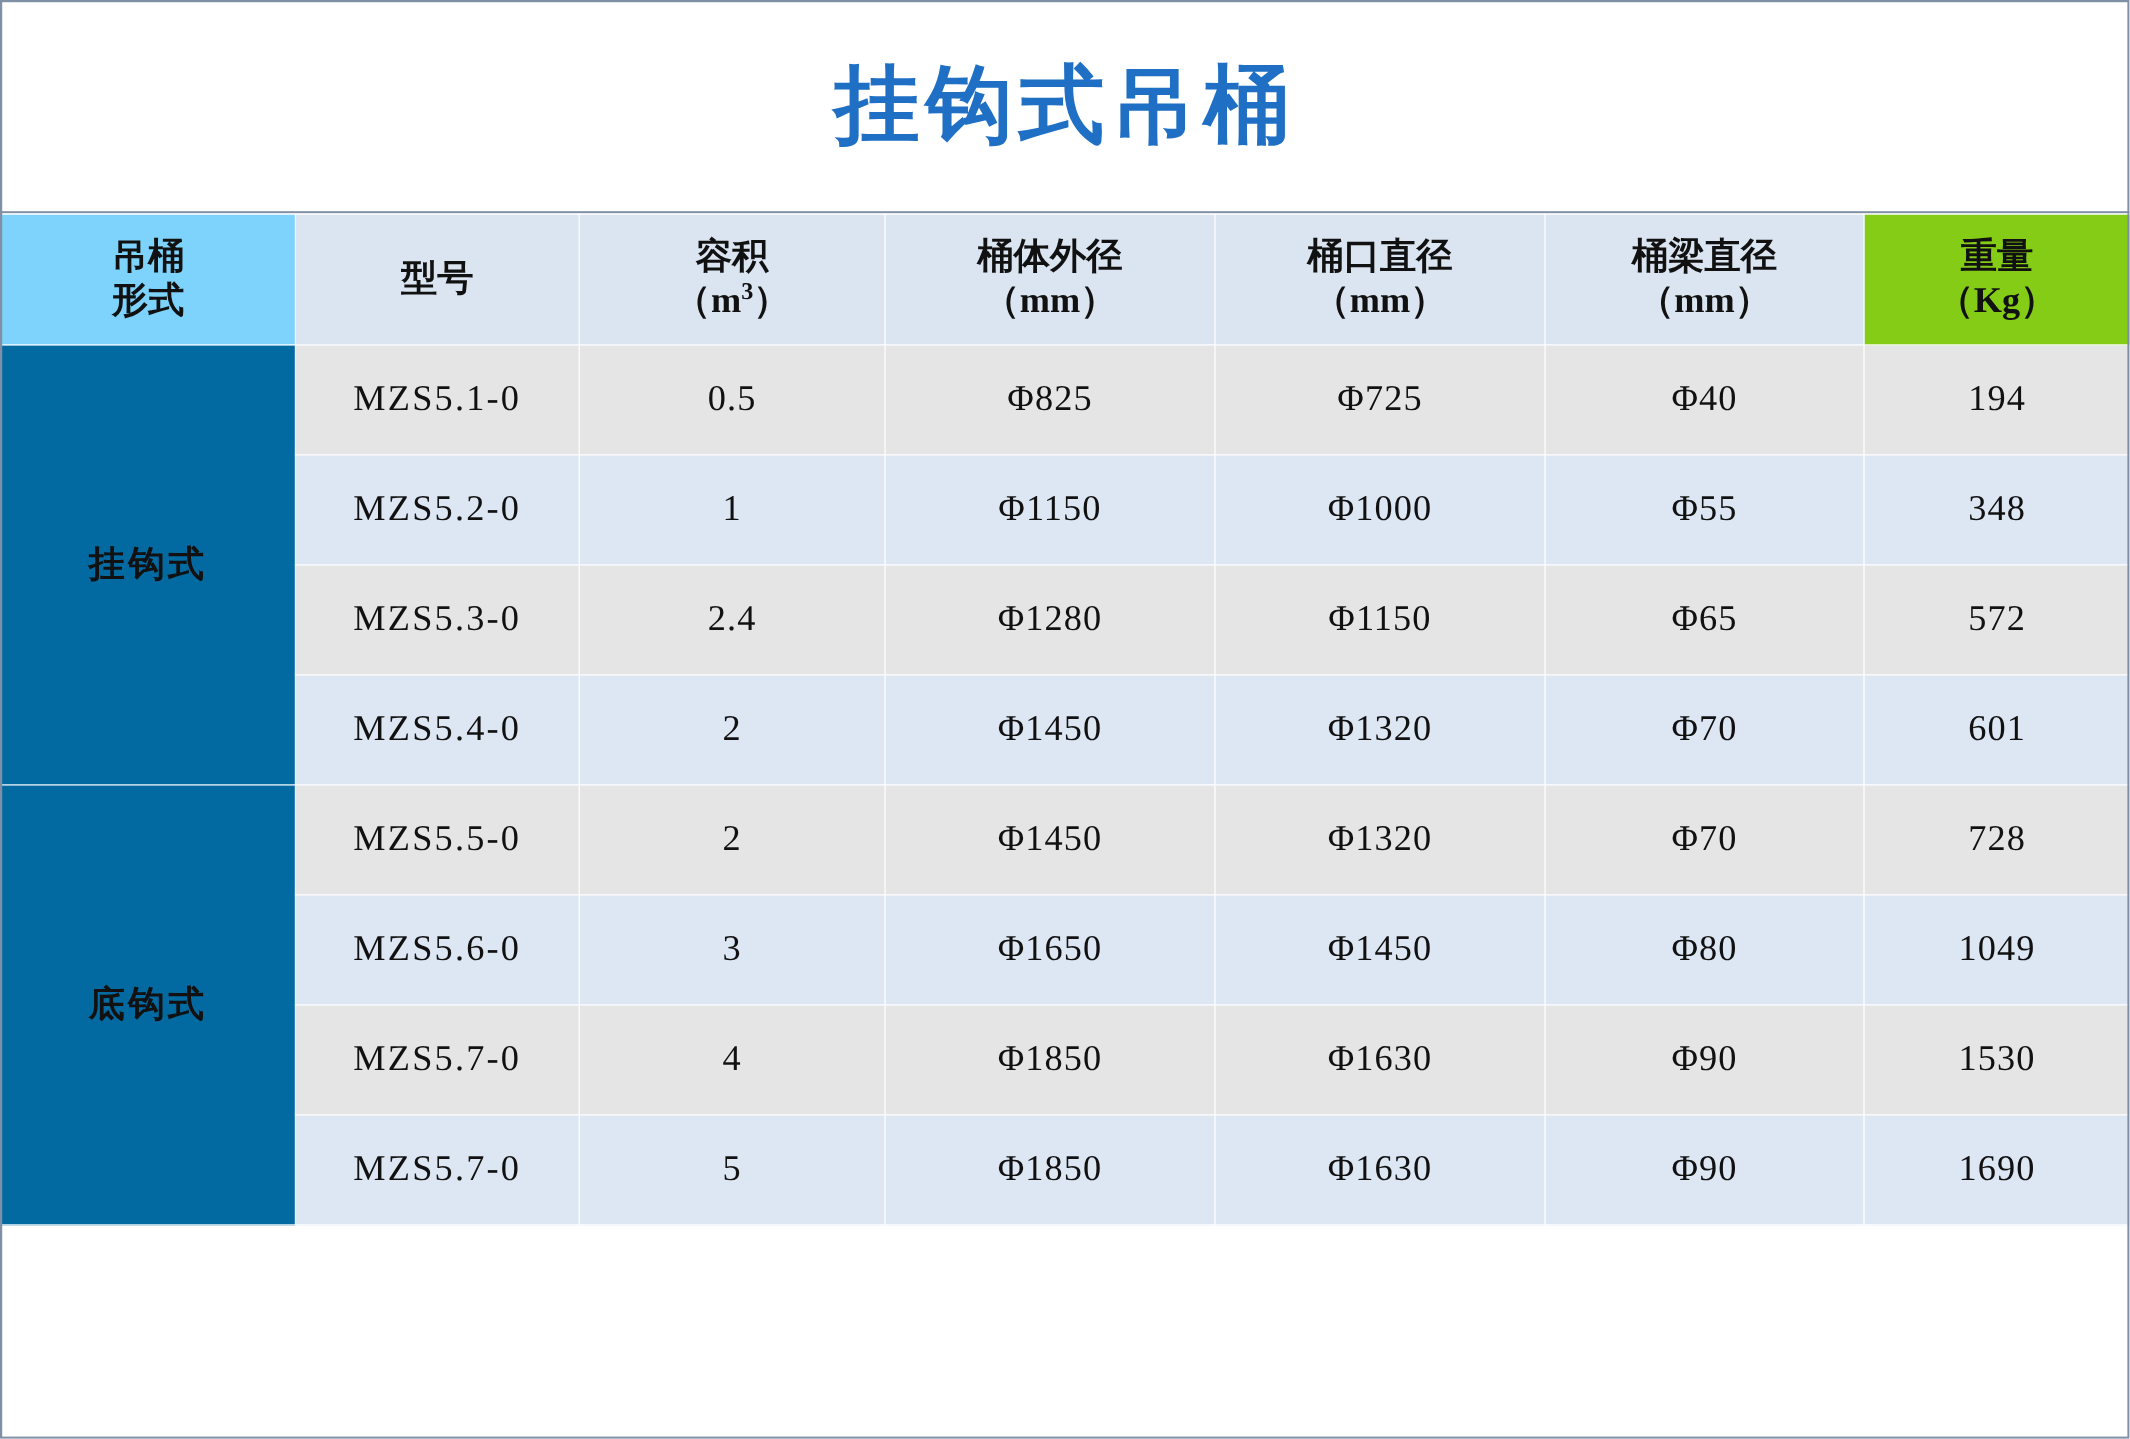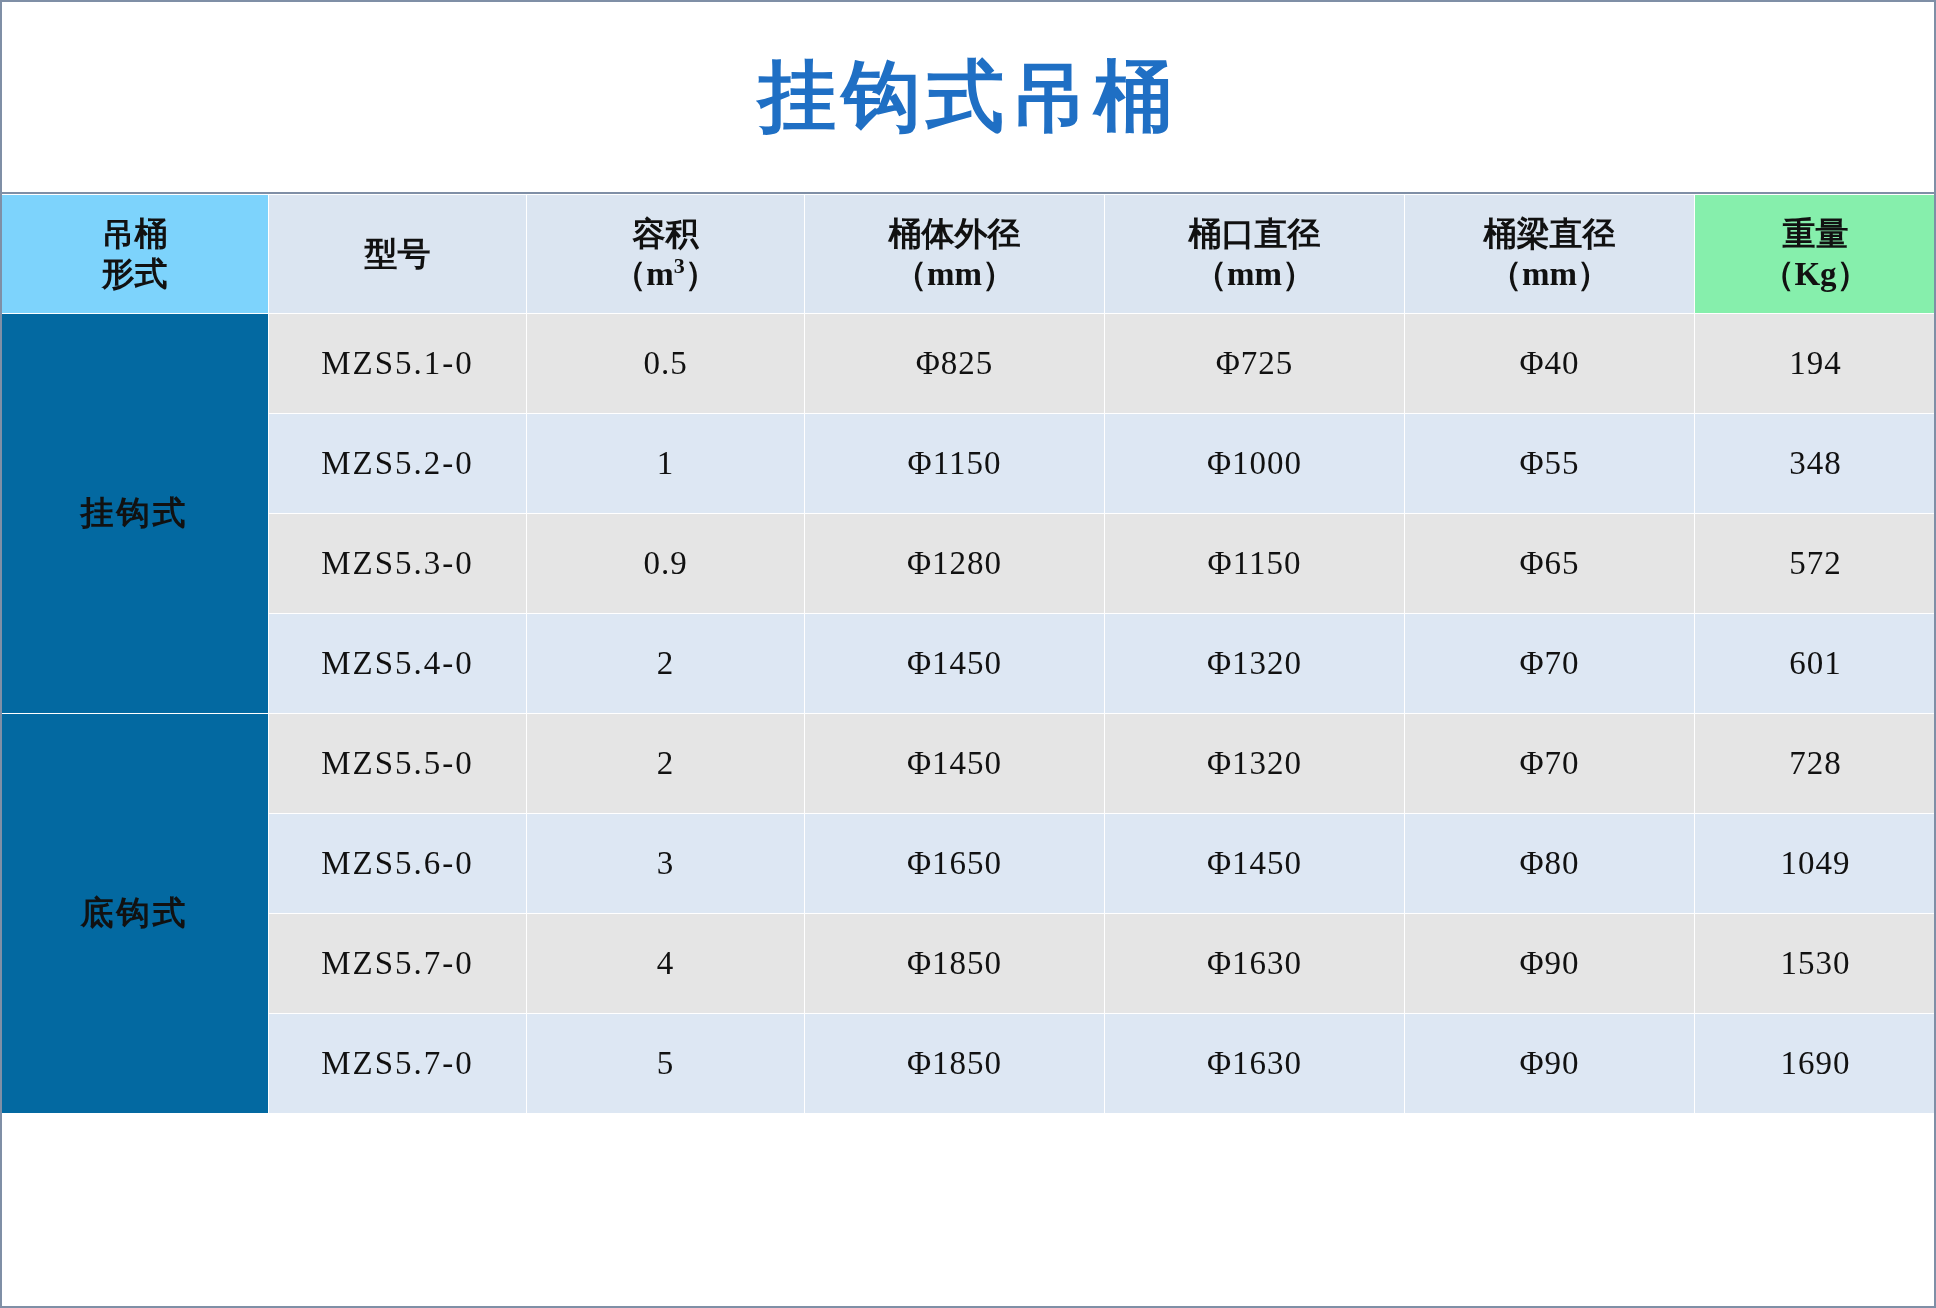--- a/index.html
+++ b/index.html
@@ -60,21 +60,21 @@
     height: 118px;
     background: #dbe5f1;
     font-weight: bold;
     font-size: 34px;
     line-height: 1.22;
   }
   thead th.corner {
     background: #7dd3fc;
   }
   thead th.weight {
-    background: #86efac;
+    background: #84cc16;
   }
   .hdr-line { display: block; }
   .sup {
     font-size: 22px;
     vertical-align: super;
     line-height: 0;
   }
   
   td.group {
     background: #0369a1;
@@ -169,21 +169,21 @@
       <tr class="alt">
         <td class="data model">MZS5.2-0</td>
         <td class="data">1</td>
         <td class="data">Φ1150</td>
         <td class="data">Φ1000</td>
         <td class="data">Φ55</td>
         <td class="data">348</td>
       </tr>
       <tr>
         <td class="data model">MZS5.3-0</td>
-        <td class="data">0.9</td>
+        <td class="data">2.4</td>
         <td class="data">Φ1280</td>
         <td class="data">Φ1150</td>
         <td class="data">Φ65</td>
         <td class="data">572</td>
       </tr>
       <tr class="alt">
         <td class="data model">MZS5.4-0</td>
         <td class="data">2</td>
         <td class="data">Φ1450</td>
         <td class="data">Φ1320</td>

